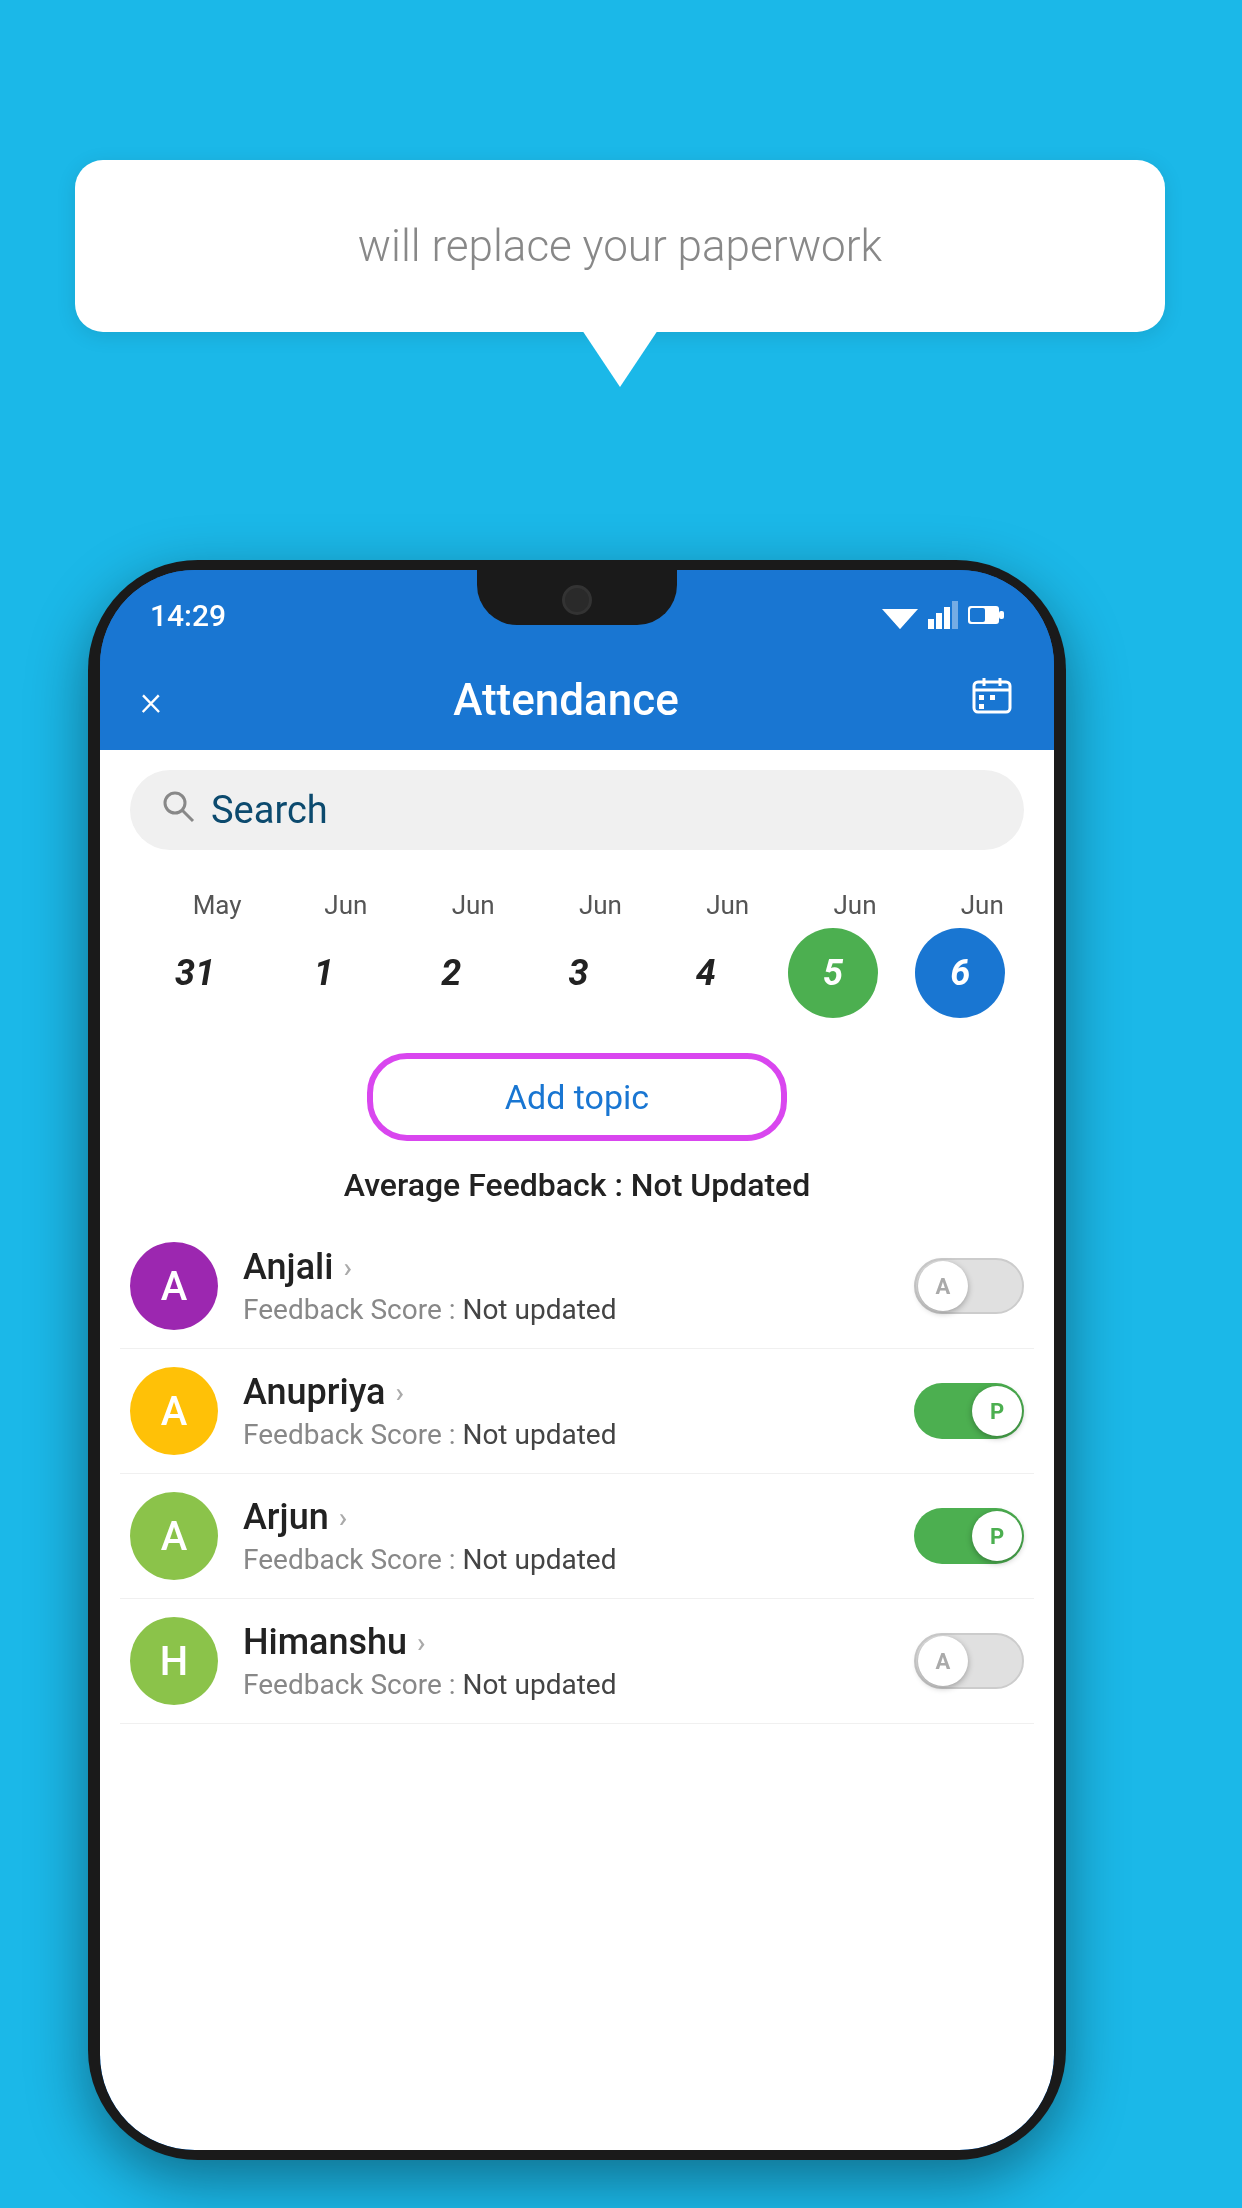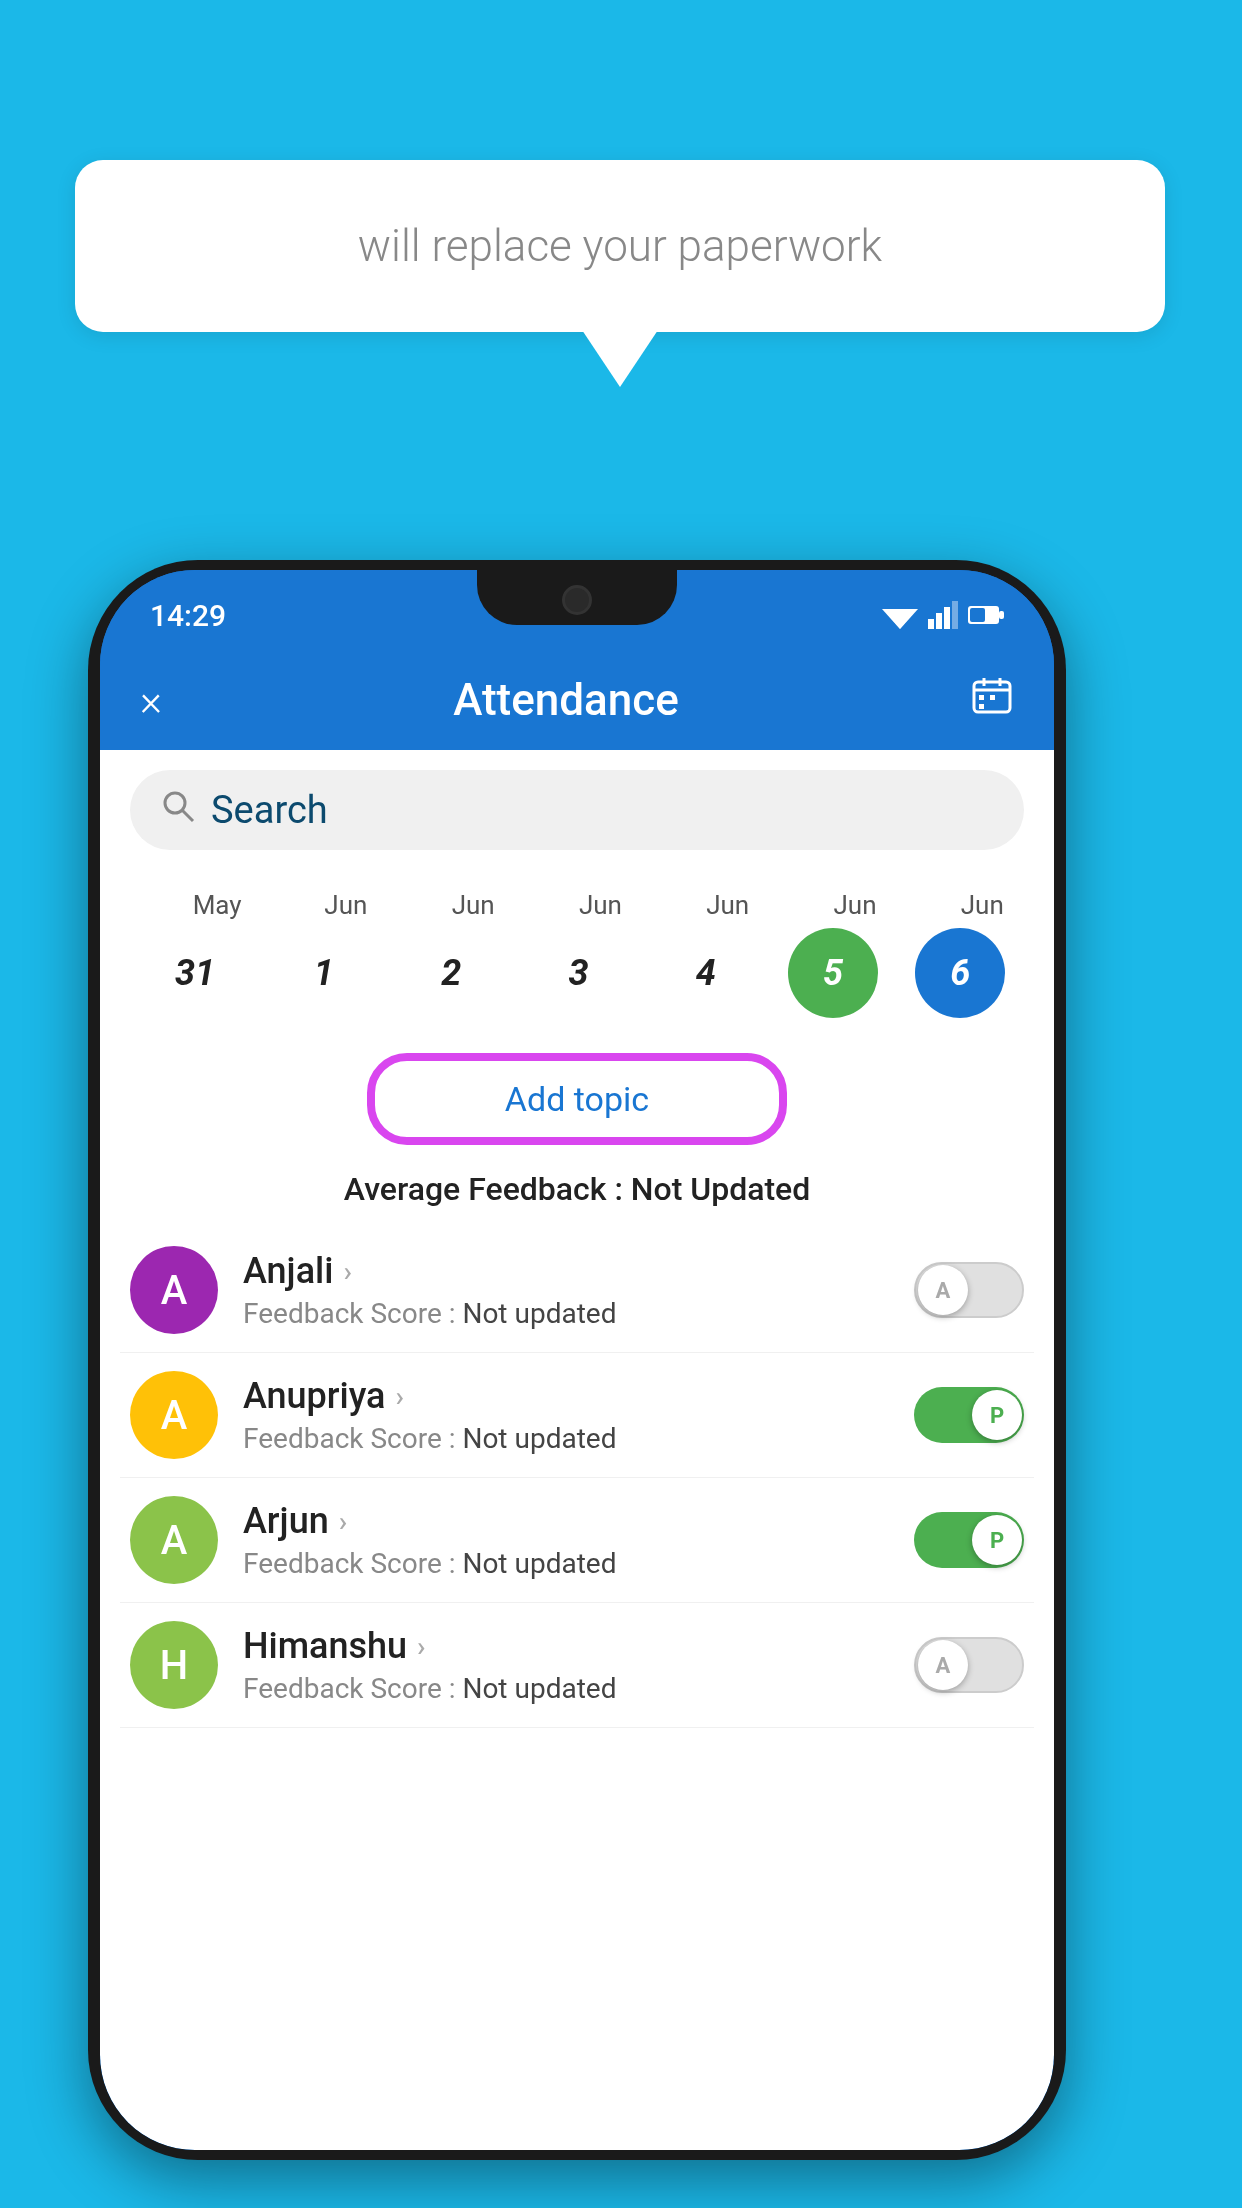--- a/index.html
+++ b/index.html
@@ -252,21 +252,21 @@
       font-size: 34px;
       color: #333;
       padding: 10px 0;
       font-weight: 400;
     }
 
     
     .add-topic-btn {
       display: block;
       margin: 15px auto;
-      border: 8px solid #d946ef;
+      border: 6px solid #d946ef;
       border-radius: 40px;
       padding: 18px 60px;
       background: white;
       color: #1976d2;
       font-size: 34px;
       text-align: center;
       width: 420px;
     }
 
     

